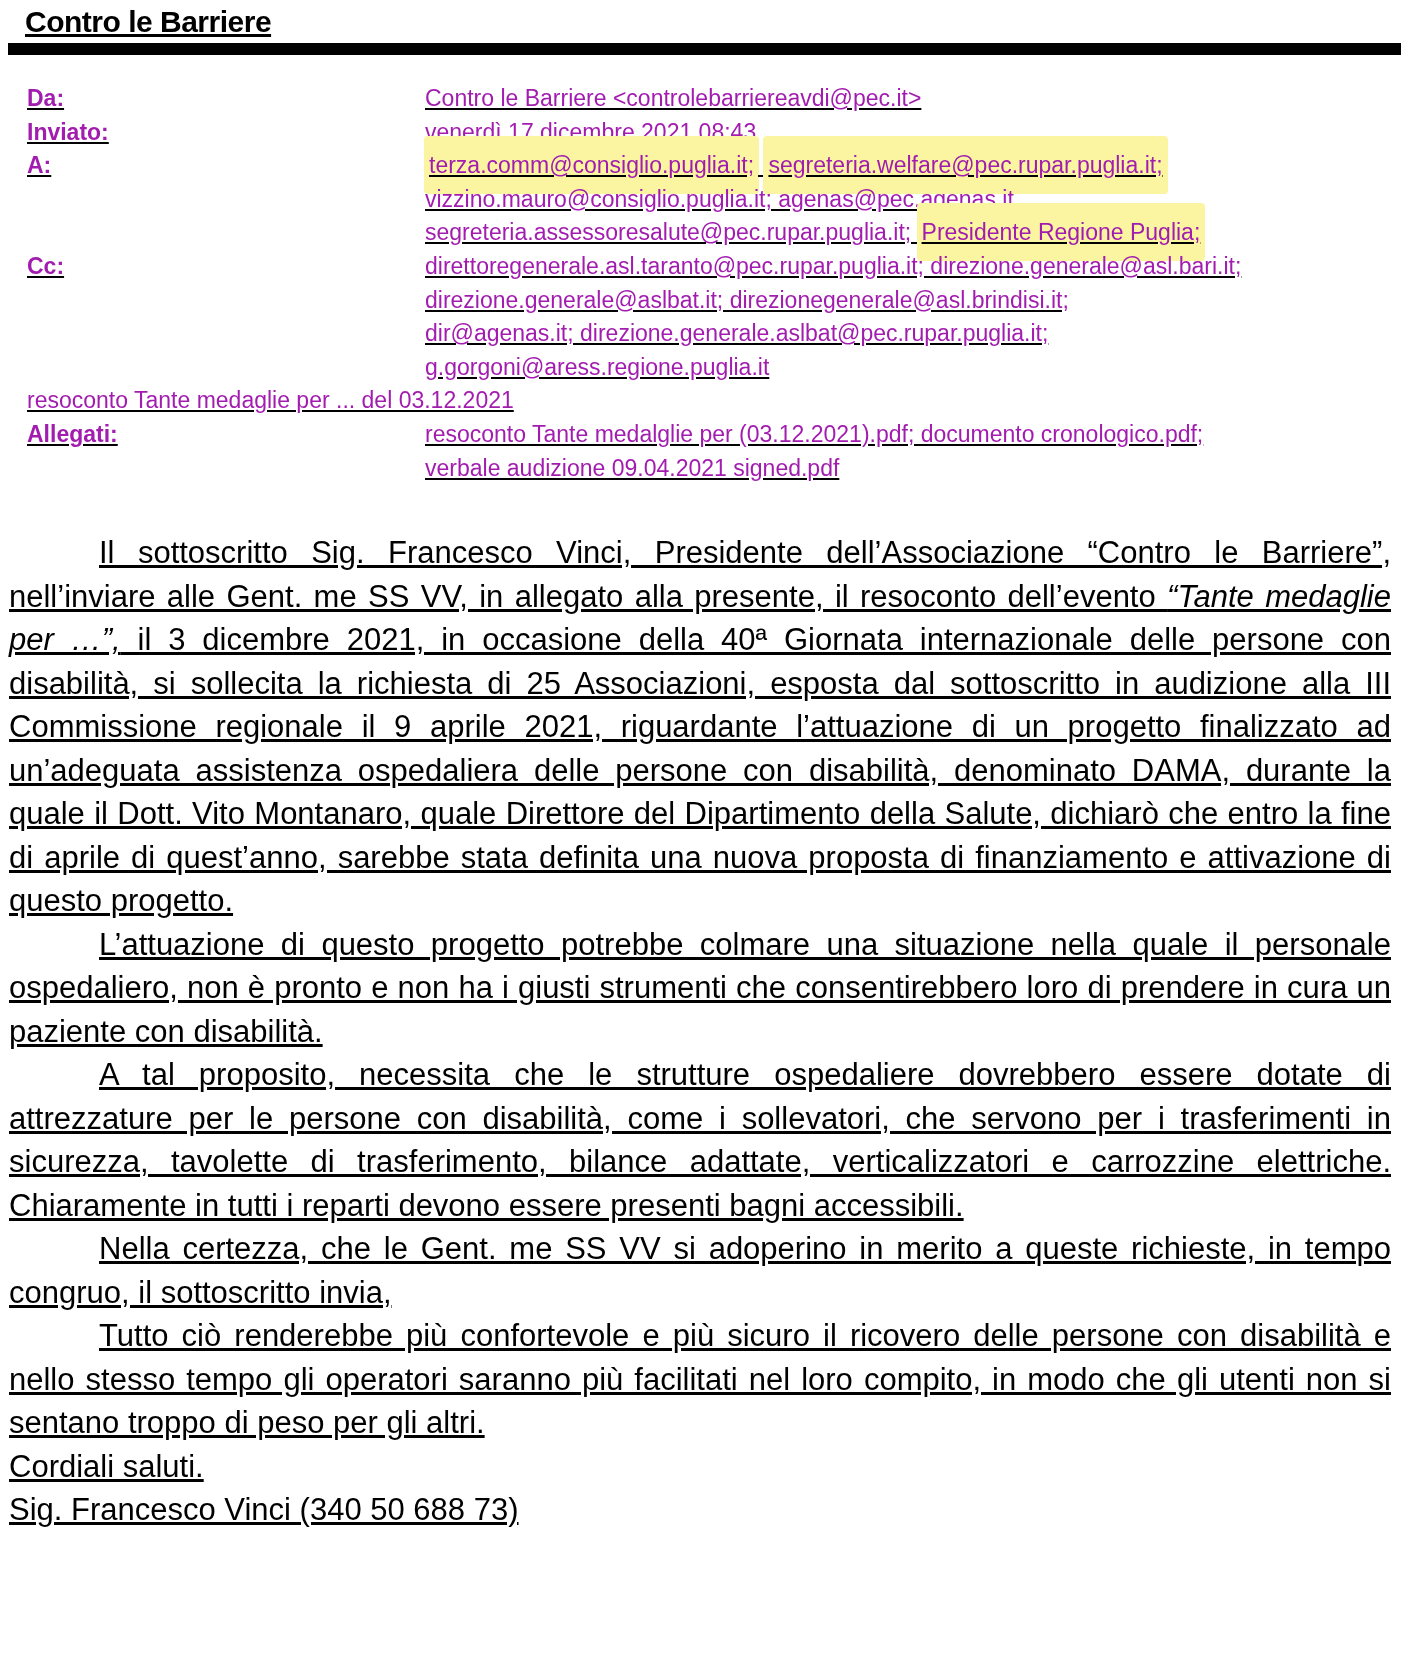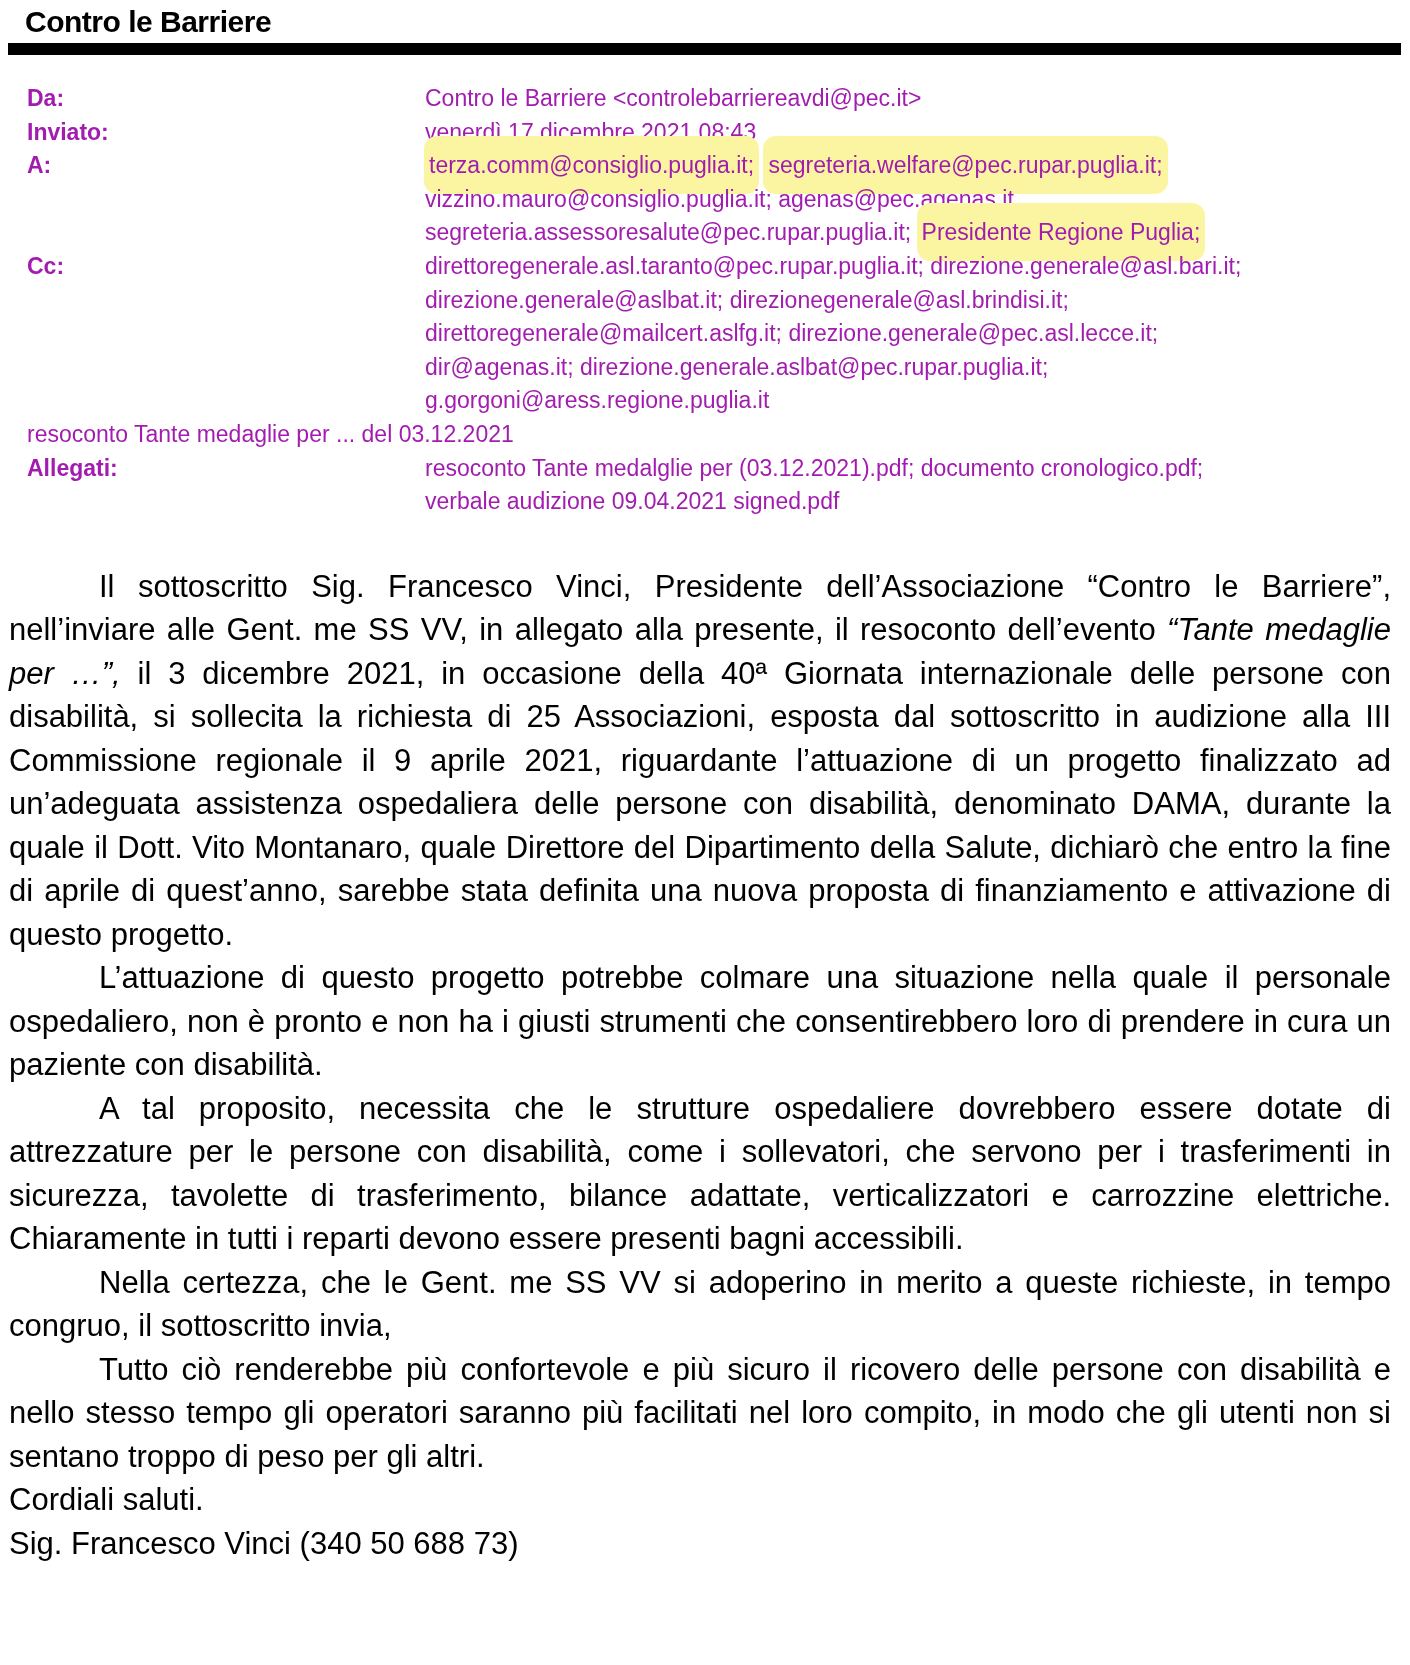--- a/index.html
+++ b/index.html
@@ -8,20 +8,21 @@
     background: #ffffff;
     font-family: "Liberation Sans", sans-serif;
     color: #000000;
   }
   .page {
     position: relative;
     width: 1410px;
     height: 1590px;
     background: #ffffff;
     overflow: hidden;
+    text-decoration: underline;
   }
   
   .title {
     padding: 5px 0 0 25px;
     font-size: 30px;
     font-weight: 700;
     letter-spacing: -0.5px;
     color: #000;
   }
   .rule {
@@ -38,21 +39,21 @@
   }
   .hdr-row { display: flex; }
   .hdr-label {
     width: 398px;
     flex-shrink: 0;
     font-weight: 700;
   }
   .hdr-value { flex: 1; }
   .hl {
     background: var(--hl, #fbf5a2);
-    border-radius: 13px;
+    border-radius: 4px;
     padding: 16px 5px;
     margin: 0 -1px;
     box-decoration-break: clone;
   }
   
   .email-body {
     margin: 46px 19px 0 9px;
     font-size: 31px;
     line-height: 43.5px;
     color: #000;
@@ -88,21 +89,20 @@
           <div class="hdr-line"><span class="hl">terza.comm@consiglio.puglia.it;</span><span> </span><span class="hl">segreteria.welfare@pec.rupar.puglia.it;</span></div>
           <div class="hdr-line"><span>vizzino.mauro@consiglio.puglia.it; agenas@pec.agenas.it</span></div>
           <div class="hdr-line"><span>segreteria.assessoresalute@pec.rupar.puglia.it; </span><span class="hl">Presidente Regione Puglia;</span></div>
         </div>
       </div>
       <div class="hdr-row">
         <div class="hdr-label">Cc:</div>
         <div class="hdr-value">
           <div class="hdr-line"><span>direttoregenerale.asl.taranto@pec.rupar.puglia.it; direzione.generale@asl.bari.it;</span></div>
           <div class="hdr-line"><span>direzione.generale@aslbat.it; direzionegenerale@asl.brindisi.it;</span></div>
-          <div class="hdr-line"><span>direttoregenerale@mailcert.aslfg.it; direzione.generale@pec.asl.lecce.it;</span></div>
           <div class="hdr-line"><span>dir@agenas.it; direzione.generale.aslbat@pec.rupar.puglia.it;</span></div>
           <div class="hdr-line"><span>g.gorgoni@aress.regione.puglia.it</span></div>
         </div>
       </div>
       <div class="hdr-row">
         <div class="hdr-value">
           <div class="hdr-line"><span>resoconto Tante medaglie per ... del 03.12.2021</span></div>
         </div>
       </div>
       <div class="hdr-row">

